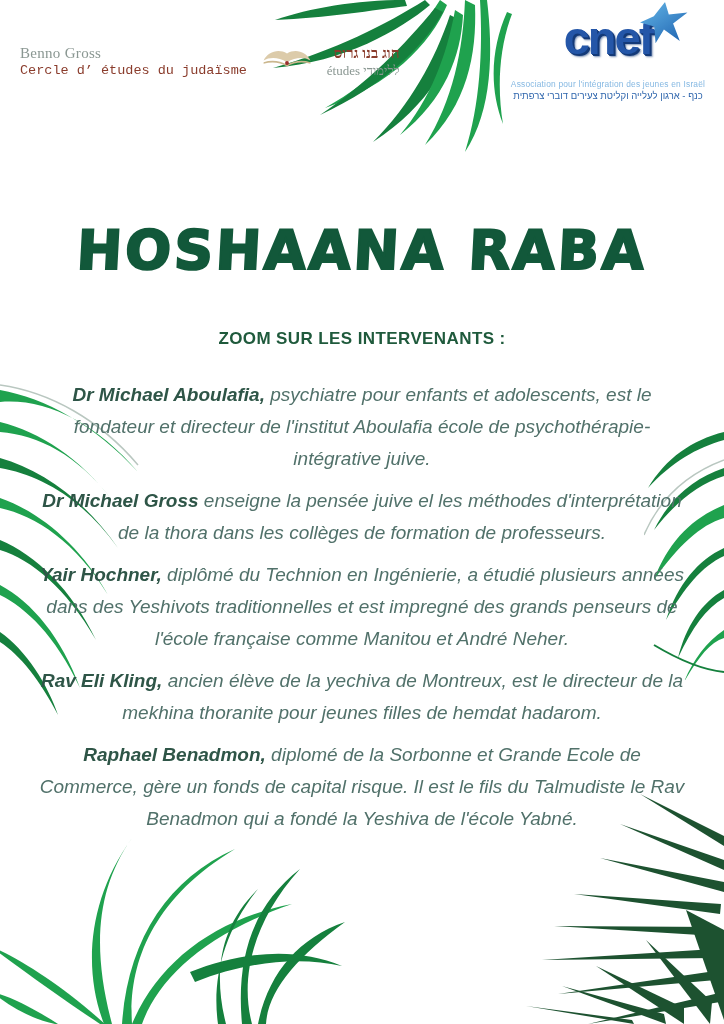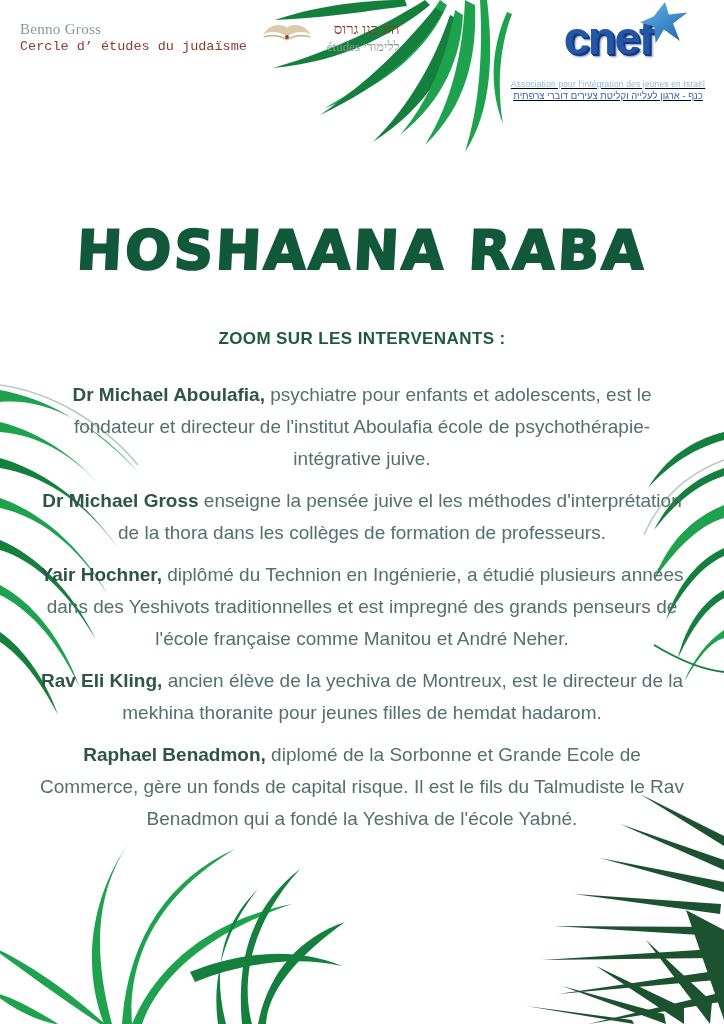--- a/index.html
+++ b/index.html
@@ -11,31 +11,31 @@
   
   .palm{position:absolute;pointer-events:none;z-index:0;}
   #palm-top{left:225px;top:0;}
   #palm-left{left:0;top:380px;}
   #palm-right{right:0;top:430px;}
   #palm-bottom-left{left:0;top:834px;}
   #palm-bottom-right{right:0;top:790px;}
   
   .logos{position:absolute;top:0;left:0;width:100%;z-index:2;}
   .benno{
-    position:absolute;left:20px;top:20px;display:flex;align-items:flex-start;gap:14px;
+    position:absolute;left:20px;top:44px;display:flex;align-items:center;gap:14px;
     font-family:"Liberation Serif","DejaVu Serif",serif;
   }
   .benno-lat{text-align:left;line-height:1.25;}
   .benno-name{color:#8a9792;font-size:15px;letter-spacing:.3px;}
   .benno-sub{color:#8a3c2c;font-size:13.5px;font-family:Liberation Mono, monospace;}
   .benno-book{margin-top:2px;}
   .benno-heb{text-align:right;line-height:1.25;direction:rtl;}
-  .benno-heb-name{color:#8a3c2c;font-size:15px;font-weight:normal;}
+  .benno-heb-name{color:#8a3c2c;font-size:15px;font-weight:bold;}
   .benno-heb-sub{color:#8a9792;font-size:13px;}
-  .cnef{position:absolute;right:18px;top:14px;width:196px;text-align:center;text-decoration:underline;}
+  .cnef{position:absolute;right:18px;top:14px;width:196px;text-align:center;}
   .cnef-mark{position:relative;display:inline-block;}
   .cnef-word{
     font-size:47px;font-weight:bold;letter-spacing:-2px;color:#2456a8;line-height:1;
     text-shadow:1px 1px 0 #143a78,2px 2px 0 #143a78,3px 3px 2px rgba(20,58,120,.55);
   }
   .cnef-star{position:absolute;right:-34px;top:-12px;transform:rotate(8deg);}
   .cnef-tag-fr{margin-top:18px;font-size:8.4px;color:#85b8e2;letter-spacing:.2px;white-space:nowrap;}
   .cnef-tag-he{font-size:9.5px;color:#2f66ad;direction:rtl;margin-top:1px;}
   
   .main{position:relative;z-index:1;padding-top:205px;text-align:center;}
@@ -45,21 +45,21 @@
     -webkit-text-stroke:2.2px #12583a;
     transform:skewX(-3deg);
     font-family:"DejaVu Sans","Liberation Sans",sans-serif;
   }
   .section-heading{
     margin-top:32px;height:24px;
     font-size:17px;font-weight:bold;color:#1f5a3c;letter-spacing:.4px;
   }
   .speakers{width:648px;margin:26px auto 0;}
   .speaker{
-    font-size:19px;line-height:32px;color:#51716a;margin:0 0 10px 0;
+    font-size:19px;line-height:32px;color:#51716a;margin:0 0 10px 0;font-style:italic;
   }
   .speaker b{color:#2e5547;font-weight:bold;}
 </style>
 </head>
 <body>
 
 <svg id="palm-top" class="palm" width="295" height="158" viewBox="0 0 295 158">
   <path d="M 180,0 C 130,0 85,8 50,20 C 100,18 150,10 182,6 Z" fill="#15803d"></path>
   <path d="M 200,0 C 160,25 110,50 48,68 C 120,62 175,30 205,5 Z" fill="#15803d"></path>
   <path d="M 215,0 C 190,40 150,80 100,108 C 165,85 205,45 222,5 Z" fill="#1fa24e"></path>

